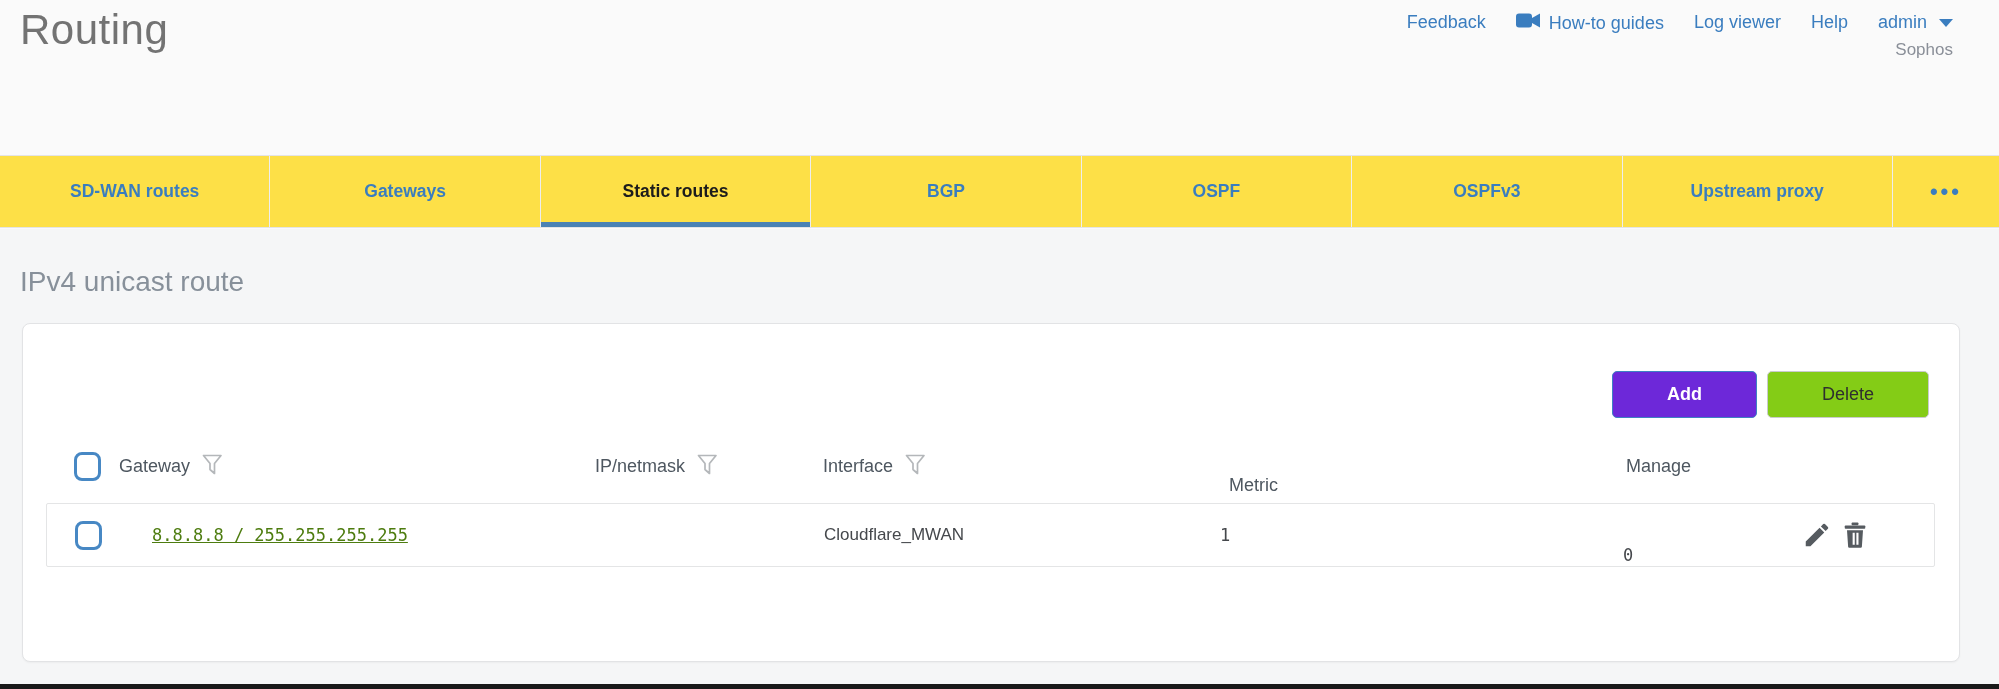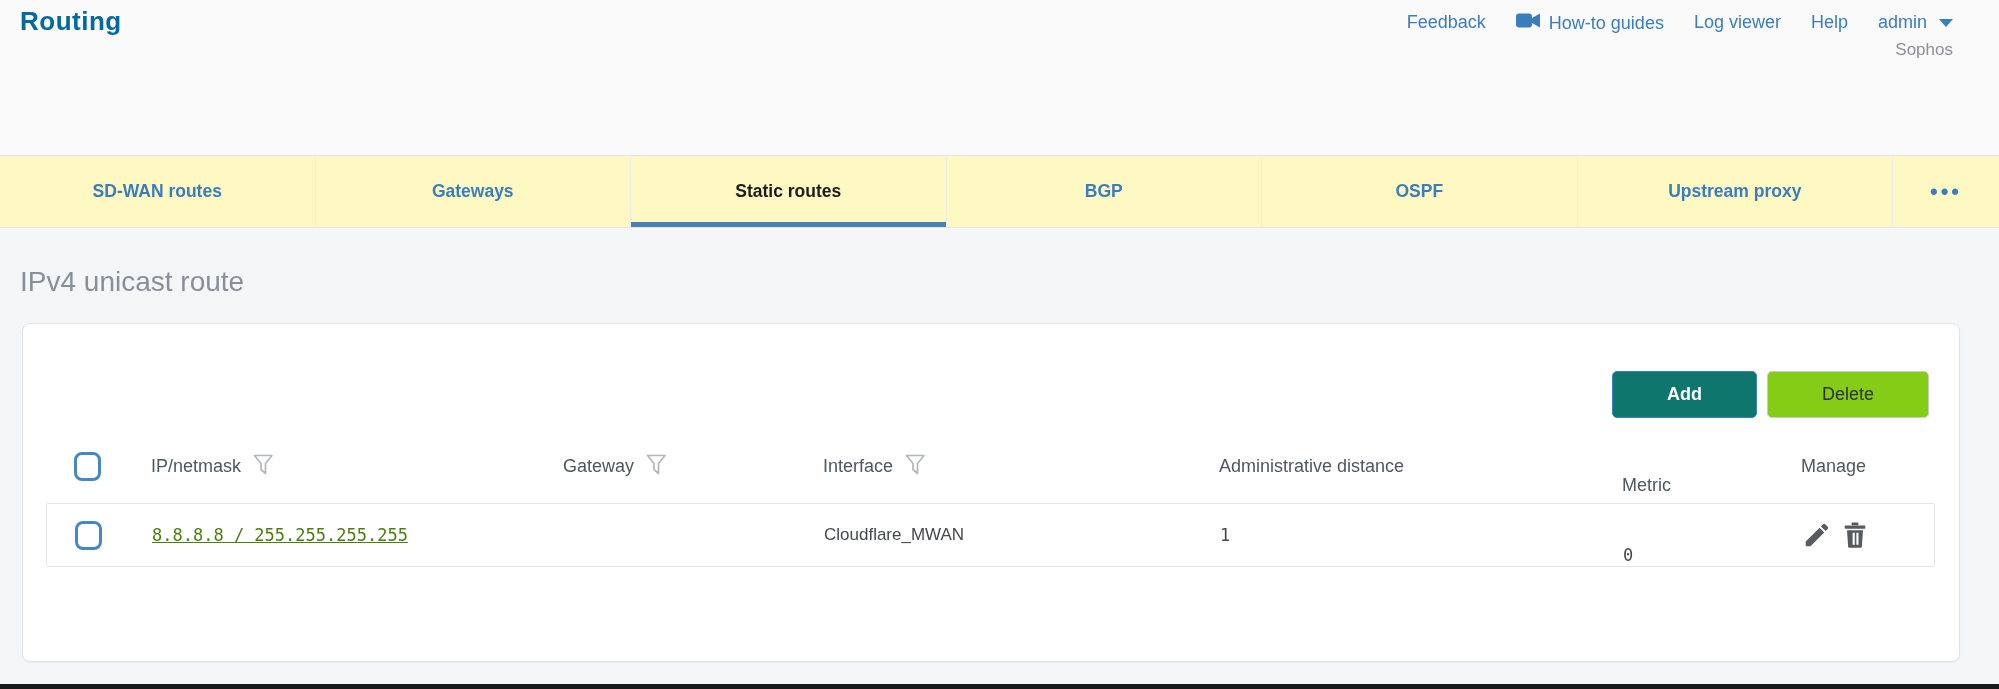--- a/index.html
+++ b/index.html
@@ -6,41 +6,41 @@
   html,body { width:1999px; height:689px; overflow:hidden; }
   body {
     font-family:"Liberation Sans", sans-serif;
     background:#fafafa;
     position:relative;
     color:#3d4650;
   }
   
   .page-title{
     position:absolute; left:20px; top:6px;
-    font-size:26px; font-weight:700; color:#0369a1; letter-spacing:.5px;
+    font-size:42px; font-weight:400; color:#737373; letter-spacing:.5px;
   }
   .topnav{
     position:absolute; top:12px; right:46px;
     display:flex; flex-direction:column; align-items:flex-end;
   }
   .topnav-row{ display:flex; align-items:flex-start; gap:30px; }
   .toplink{
     color:#3a7dbf; font-size:18px; font-weight:500;
     display:flex; align-items:center; gap:8px; cursor:pointer; white-space:nowrap;
   }
   .caret-down{
     width:0; height:0; border-left:7px solid transparent; border-right:7px solid transparent;
     border-top:8px solid #3a7dbf; margin-left:4px; display:inline-block;
   }
   .brand{ color:#8a8f98; font-size:17px; margin-top:6px; }
 
   
   .tabbar{
     position:absolute; top:155px; left:0; width:1999px; height:73px;
-    background:#fef9c3; border-top:1px solid #e4e4e5; border-bottom:1px solid #e4e4e5;
+    background:#fde047; border-top:1px solid #e4e4e5; border-bottom:1px solid #e4e4e5;
     display:flex;
   }
   .tab{
     flex:1 1 0; display:flex; align-items:center; justify-content:center;
     border-right:1px solid #ededee; position:relative; cursor:pointer;
     font-size:17.5px; font-weight:bold; color:#3a7dbf; white-space:nowrap;
   }
   .tab.active{ color:#1c1c1c; }
   .tab.active::after{
     content:""; position:absolute; left:0; right:0; bottom:0; height:5px; background:#4a82b4;
@@ -58,21 +58,21 @@
   }
   .panel{
     position:absolute; left:22px; top:323px; width:1938px; height:339px;
     background:#ffffff; border:1px solid #e2e3e5; border-radius:8px;
     box-shadow:0 1px 2px rgba(0,0,0,.04);
   }
   .btn-row{ position:absolute; top:47px; right:30px; display:flex; gap:10px; }
   .btn{ height:47px; border-radius:5px; font-size:18px; cursor:pointer;
         display:flex; align-items:center; justify-content:center;
         font-family:"Liberation Sans", sans-serif; }
-  .btn-add{ width:145px; background:#0f766e; border:1px solid #3e81c3; color:#ffffff; font-weight:bold; }
+  .btn-add{ width:145px; background:#6d28d9; border:1px solid #3e81c3; color:#ffffff; font-weight:bold; }
   .btn-delete{ width:162px; background:#84cc16; border:1px solid #c9cbcd; color:#2f2f2f; }
 
   .grid-row{
     position:absolute; left:23px; width:1889px;
     display:grid; grid-template-columns:73px 444px 260px 390px 393px 175px 154px;
     align-items:center;
   }
   .hdr-row{ top:112px; height:44px; }
   .hdr-cell{ display:flex; align-items:center; gap:12px;
              font-size:18px; color:#4e5760; white-space:nowrap; }
@@ -145,66 +145,66 @@
   <div class="tab active">
       <span>Static routes</span>
     </div>
   <div class="tab">
       <span>BGP</span>
     </div>
   <div class="tab">
       <span>OSPF</span>
     </div>
   <div class="tab">
+      <span>OSPFv3</span>
+    </div>
+  <div class="tab">
       <span>Upstream proxy</span>
     </div>
   <div class="tab-overflow">•••</div>
 </div>
 
 <div class="content-bg"></div>
 
 <div class="section-heading">IPv4 unicast route</div>
 
 <div class="panel">
 
   <div class="btn-row">
     <button class="btn btn-add">Add</button>
     <button class="btn btn-delete">Delete</button>
   </div>
 
   <div class="grid-row hdr-row">
     <div class="hdr-cell cell-check">
       <div class="checkbox"></div>
+    </div>
+    <div class="hdr-cell">
+      <span>Gateway</span>
+      <span class="funnel">
+        <svg width="21" height="25" viewBox="0 0 21 25">
+            <path d="M1.5 1.5 H19 L12.5 9.5 V19.5 L8 15.5 V9.5 Z" fill="none" stroke="#b4b7ba" stroke-width="1.7" stroke-linejoin="round"></path>
+          </svg>
+      </span>
     </div>
     <div class="hdr-cell cell-ip">
       <span>IP/netmask</span>
       <span class="funnel">
         <svg width="21" height="25" viewBox="0 0 21 25">
             <path d="M1.5 1.5 H19 L12.5 9.5 V19.5 L8 15.5 V9.5 Z" fill="none" stroke="#b4b7ba" stroke-width="1.7" stroke-linejoin="round"></path>
           </svg>
       </span>
     </div>
     <div class="hdr-cell">
-      <span>Gateway</span>
-      <span class="funnel">
-        <svg width="21" height="25" viewBox="0 0 21 25">
-            <path d="M1.5 1.5 H19 L12.5 9.5 V19.5 L8 15.5 V9.5 Z" fill="none" stroke="#b4b7ba" stroke-width="1.7" stroke-linejoin="round"></path>
-          </svg>
-      </span>
-    </div>
-    <div class="hdr-cell">
       <span>Interface</span>
       <span class="funnel">
         <svg width="21" height="25" viewBox="0 0 21 25">
             <path d="M1.5 1.5 H19 L12.5 9.5 V19.5 L8 15.5 V9.5 Z" fill="none" stroke="#b4b7ba" stroke-width="1.7" stroke-linejoin="round"></path>
           </svg>
       </span>
-    </div>
-    <div class="hdr-cell cell-ad">
-      <span>Administrative distance</span>
     </div>
     <div class="hdr-cell cell-metric">
       <span>Metric</span>
     </div>
     <div class="hdr-cell cell-manage">
       <span>Manage</span>
     </div>
   </div>
 
   <div class="grid-row data-row">

